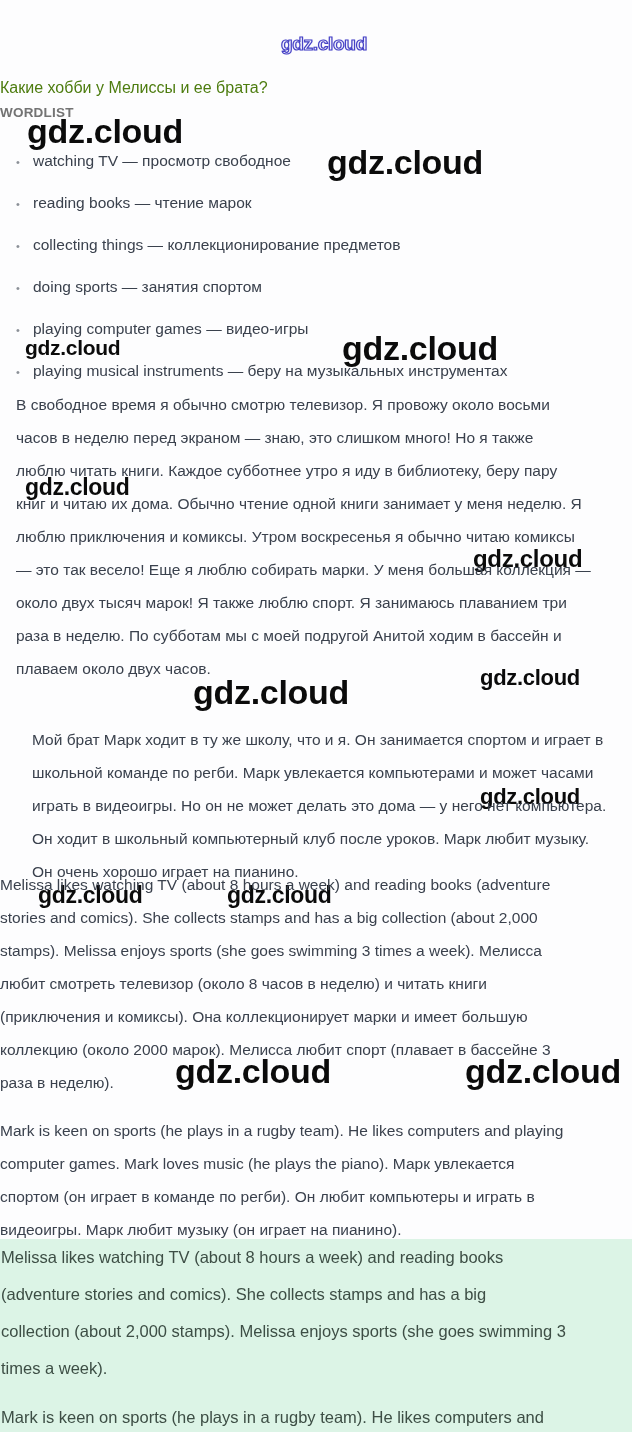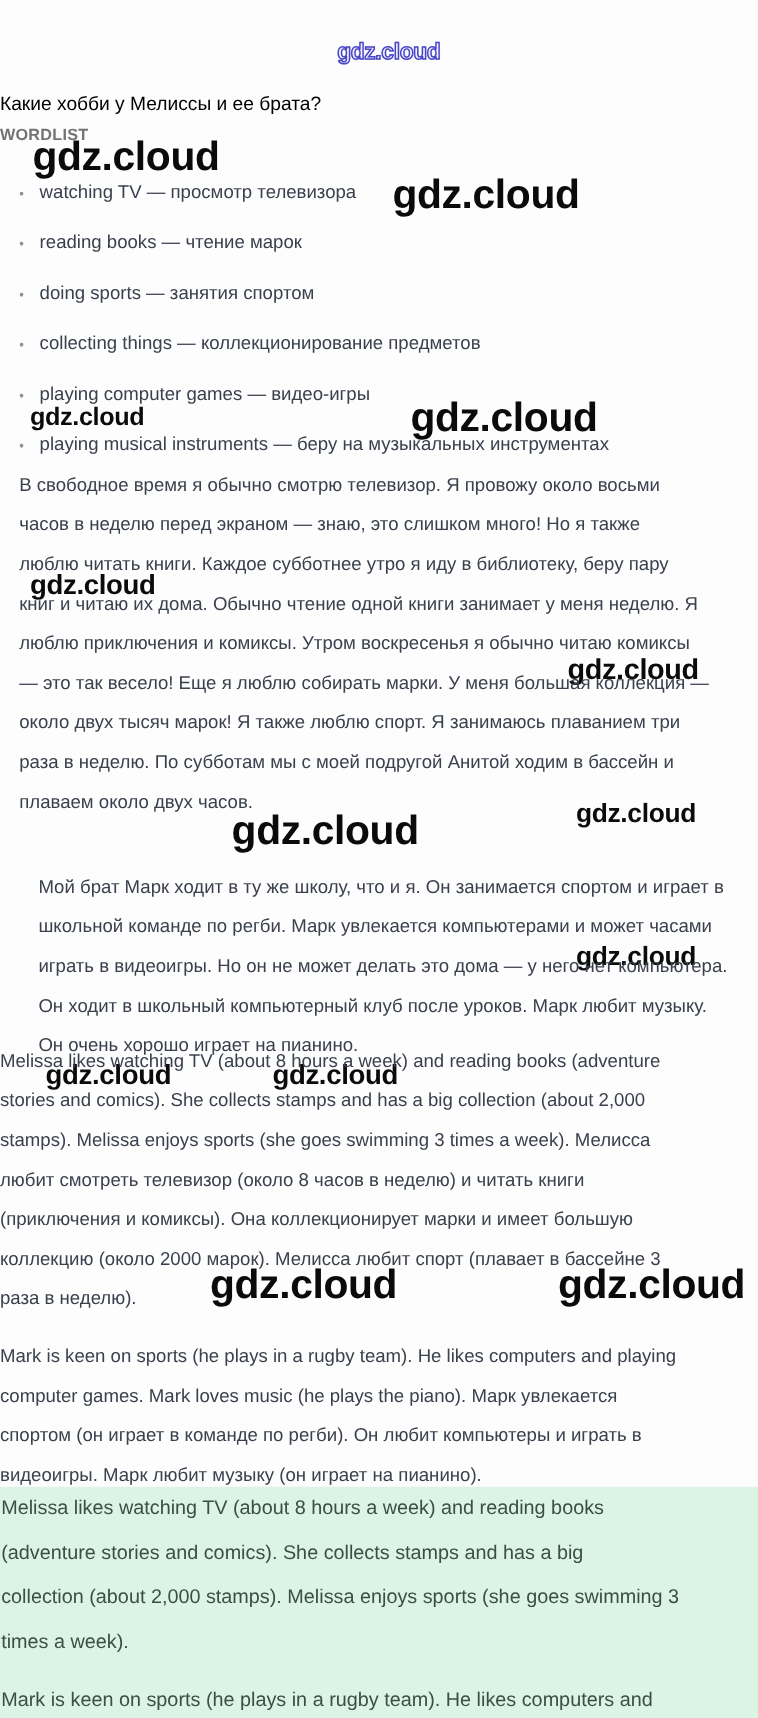--- a/index.html
+++ b/index.html
@@ -7,21 +7,21 @@
     width:632px;height:1432px;
     background:#fdfdfe;
     font-family:"Liberation Sans",sans-serif;
     color:#3a414d;
     overflow:hidden;
   }
   .page{position:relative;width:632px;height:1432px;overflow:hidden;margin-top:31px;}
 
   .question{
     position:absolute;left:0px;top:46px;width:632px;
-    font-size:16px;line-height:22px;white-space:pre;color:#000000;
+    font-size:16px;line-height:22px;white-space:pre;color:#4d7c0f;
   }
   .wordlist-heading{
     position:absolute;left:0px;top:74px;
     font-size:13.5px;font-weight:bold;letter-spacing:.2px;color:#737373;
   }
   .wordlist{
     position:absolute;left:0px;top:120px;width:632px;
     margin:0;padding:0;list-style:none;
   }
   .wordlist li{
@@ -89,24 +89,24 @@
   <span class="wm s34" style="left:175px;top:1023px;">gdz.cloud</span>
   <span class="wm s34" style="left:465px;top:1023px;">gdz.cloud</span>
   <span class="wm s34" style="left:178px;top:1306px;">gdz.cloud</span>
   <span class="wm s34" style="left:467px;top:1306px;">gdz.cloud</span>
 
   <div class="question">Какие хобби у Мелиссы и ее брата?</div>
 
   <div class="wordlist-heading">WORDLIST</div>
 
   <ul class="wordlist">
-    <li>watching TV — просмотр телевизора</li>
+    <li>watching TV — просмотр свободное</li>
     <li>reading books — чтение марок</li>
+    <li>collecting things — коллекционирование предметов</li>
     <li>doing sports — занятия спортом</li>
-    <li>collecting things — коллекционирование предметов</li>
     <li>playing computer games — видео-игры</li>
     <li>playing musical instruments — беру на музыкальных инструментах</li>
   </ul>
 
   <div class="para para-melissa-ru">В свободное время я обычно смотрю телевизор. Я провожу около восьми
 часов в неделю перед экраном — знаю, это слишком много! Но я также
 люблю читать книги. Каждое субботнее утро я иду в библиотеку, беру пару
 книг и читаю их дома. Обычно чтение одной книги занимает у меня неделю. Я
 люблю приключения и комиксы. Утром воскресенья я обычно читаю комиксы
 — это так весело! Еще я люблю собирать марки. У меня большая коллекция —

